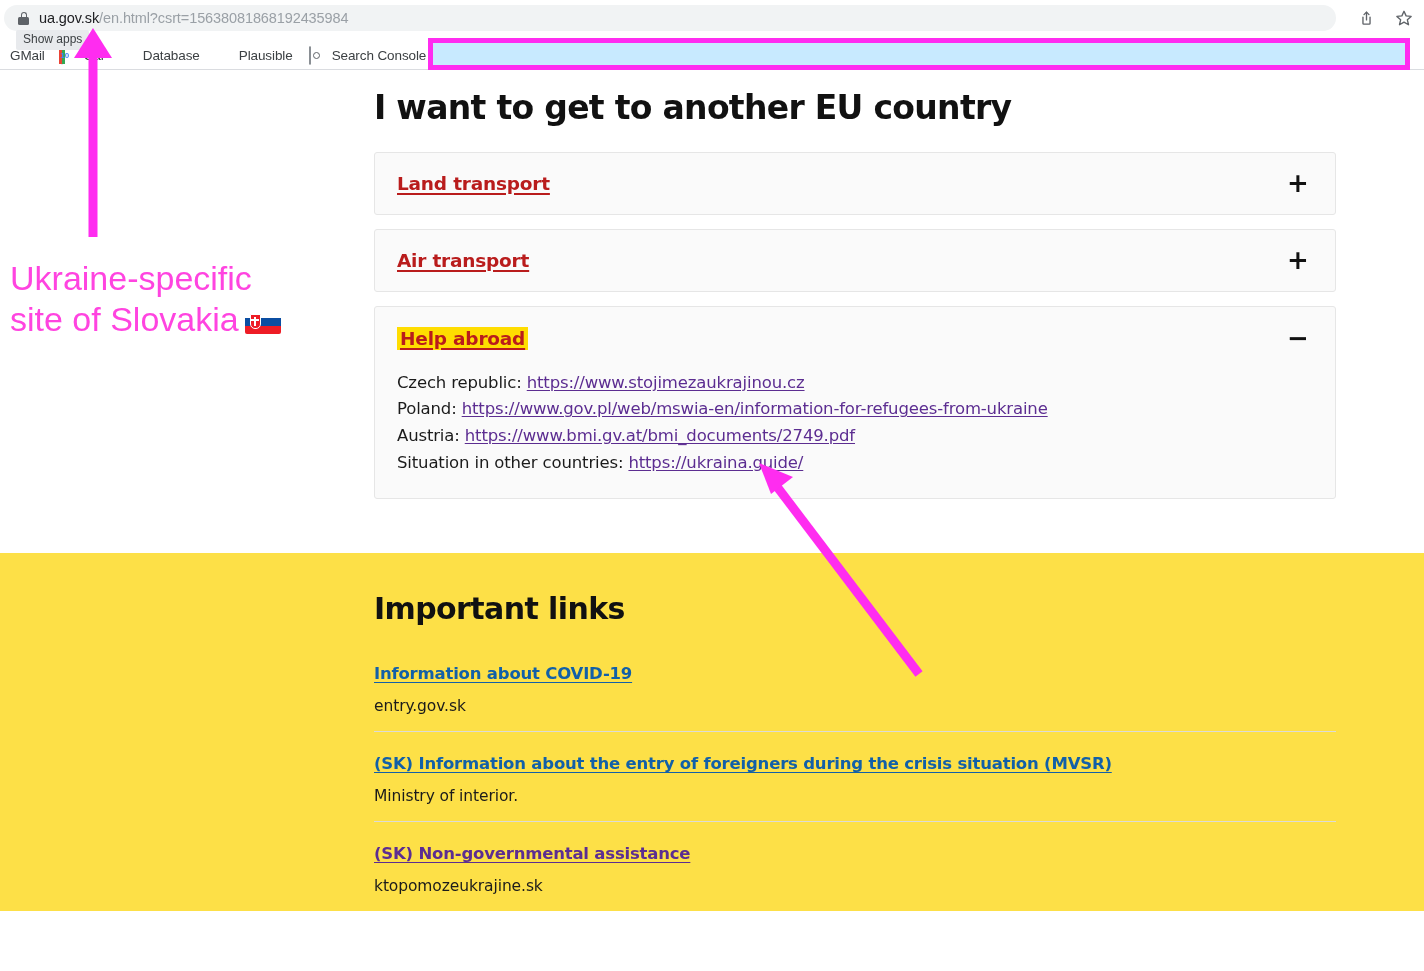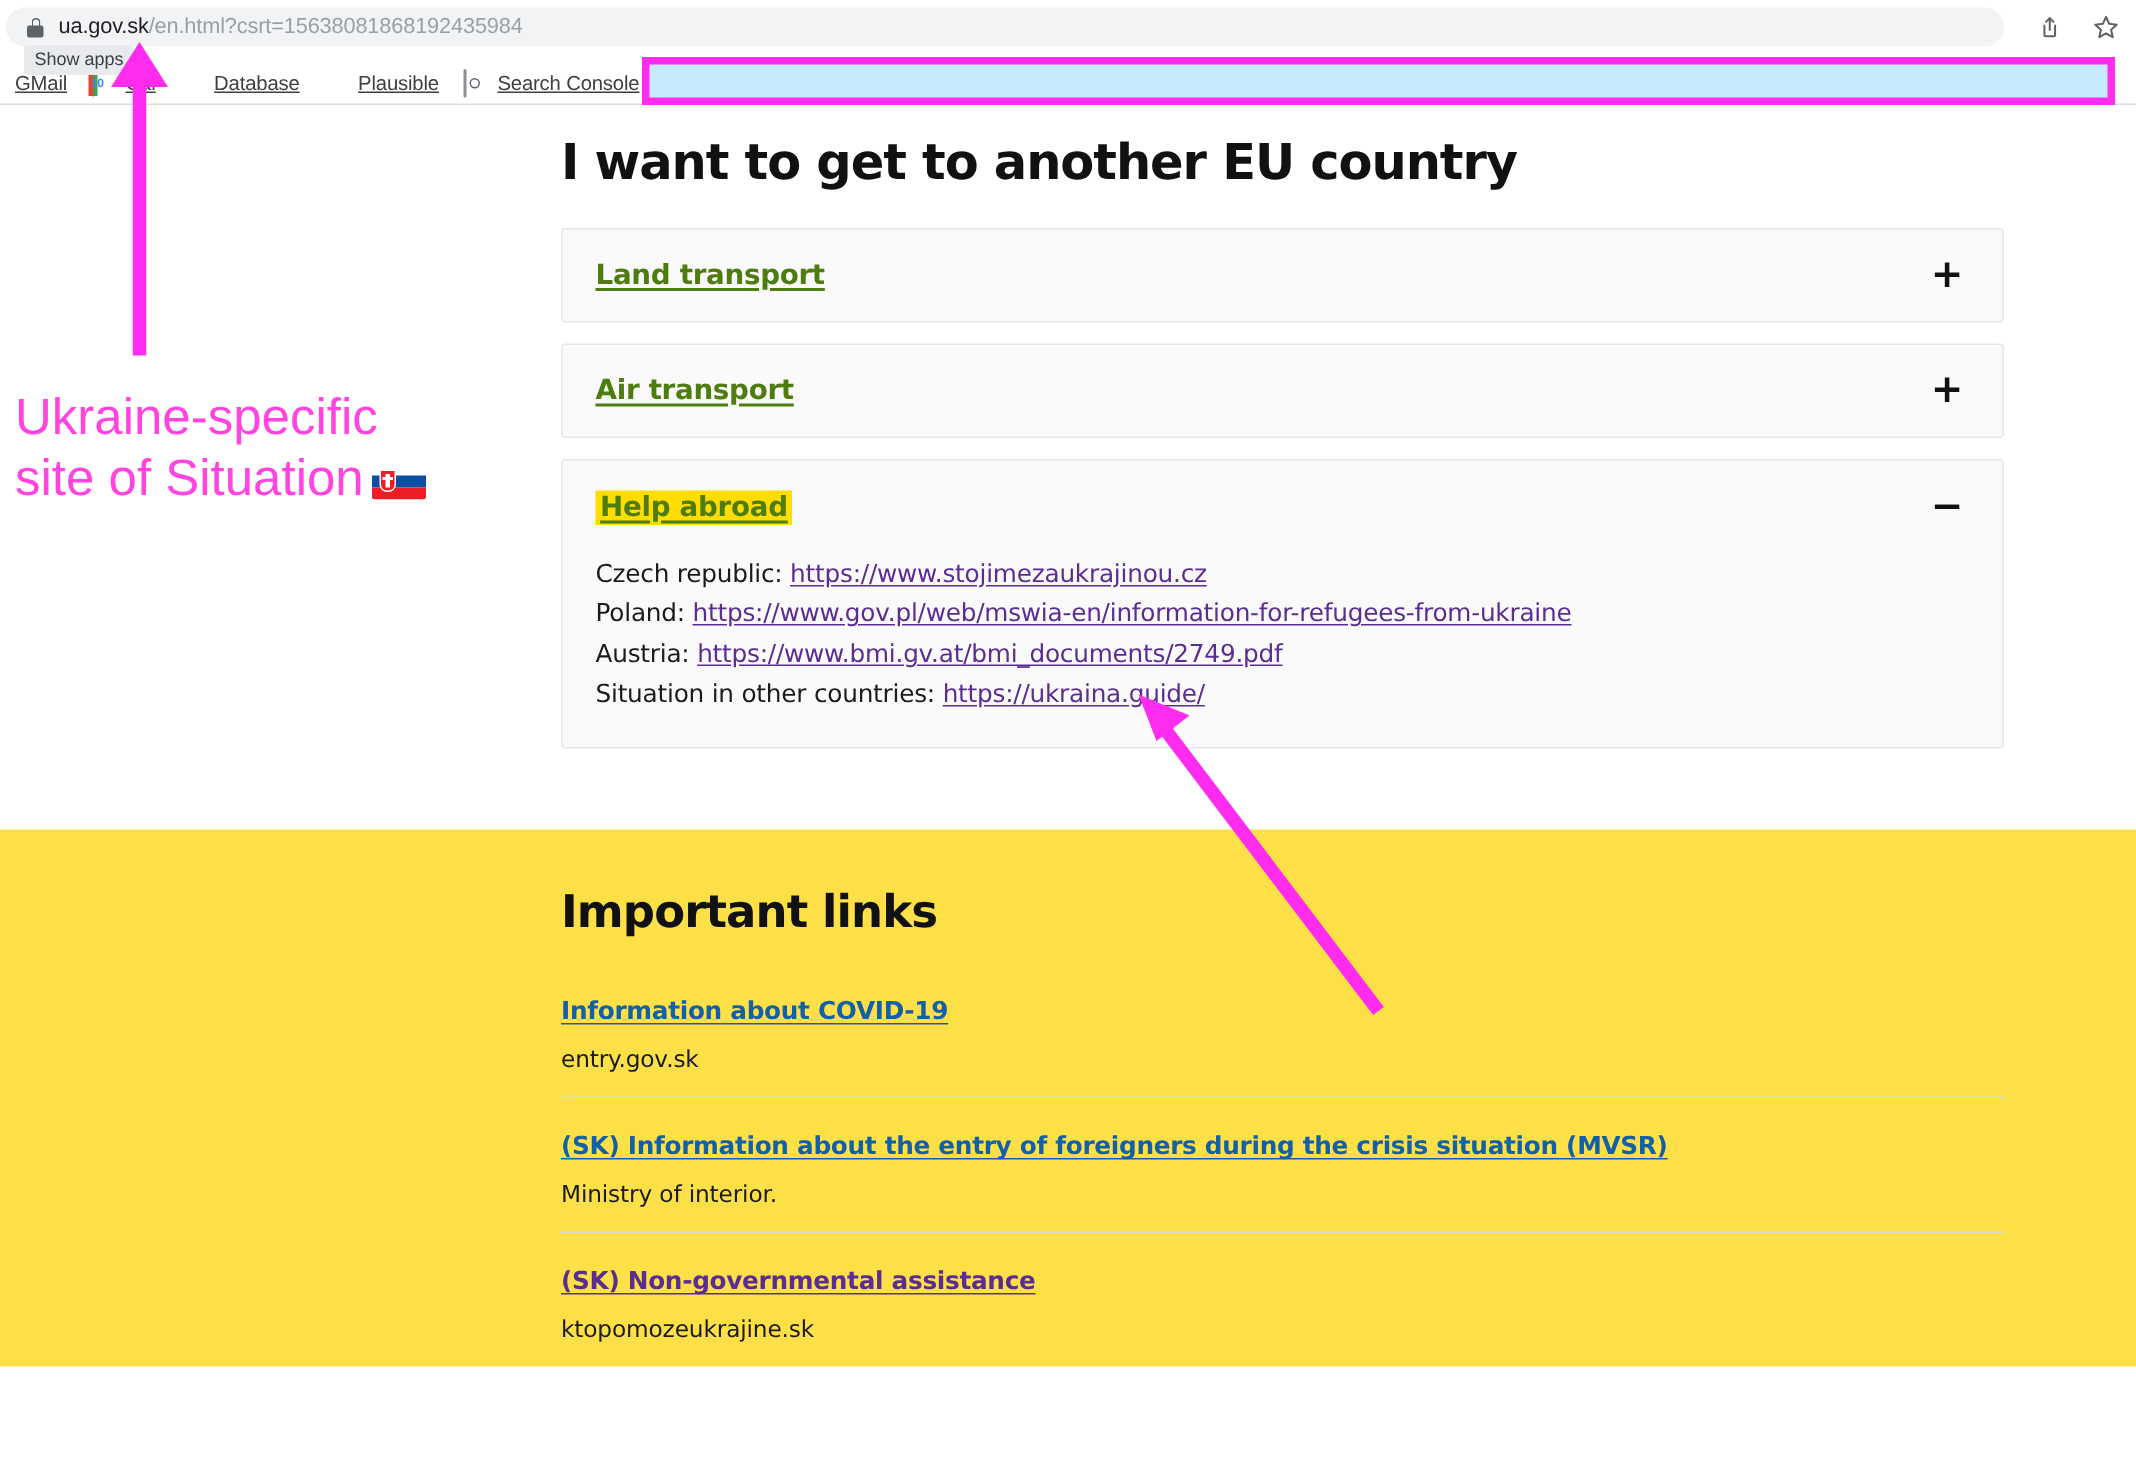--- a/index.html
+++ b/index.html
@@ -130,21 +130,20 @@
     align-items: center;
     gap: 7px;
     padding: 2px 8px;
     border-radius: 4px;
     white-space: nowrap;
   }
   .bookmark .label {
     font-size: 13.5px;
     color: #3c4043;
     letter-spacing: -0.1px;
-    text-decoration: underline;
   }
   .bm-icon { width: 16px; height: 16px; flex: 0 0 auto; position: relative; }
 
   
   .cal-icon {
     width: 16px; height: 16px;
     background: #fff;
     border: 1px solid #dadce0;
     border-radius: 2px;
     position: relative;
@@ -285,21 +284,21 @@
     display: flex;
     align-items: center;
     justify-content: space-between;
     padding: 20px 24px 20px 22px;
     cursor: pointer;
   }
   .accordion-title {
     font-family: "DejaVu Sans", sans-serif;
     font-size: 18.5px;
     font-weight: bold;
-    color: #4d7c0f;
+    color: #b91c1c;
     text-decoration: underline;
     text-underline-offset: 3px;
     text-decoration-thickness: 2px;
     letter-spacing: -0.2px;
   }
   .accordion-title.highlight {
     background: #ffdd00;
     padding: 1px 3px;
   }
   .acc-toggle {
@@ -548,21 +547,21 @@
 
       <g>
         <line x1="919" y1="674" x2="775" y2="484" stroke="#ff2cf0" stroke-width="9"></line>
         <polygon points="759,463 793,477 771,494" fill="#ff2cf0"></polygon>
       </g>
     </svg>
 
     <div class="annot-text">
       <div>Ukraine-specific</div>
       <div>
-        <span>site of Situation</span><span class="flag-emoji">
+        <span>site of Slovakia</span><span class="flag-emoji">
           <span class="f-w"></span><span class="f-b"></span><span class="f-r"></span>
           <span class="f-shield"></span><span class="f-cross"></span>
         </span>
       </div>
     </div>
   </div>
 
 </div>
 
 </body></html>

